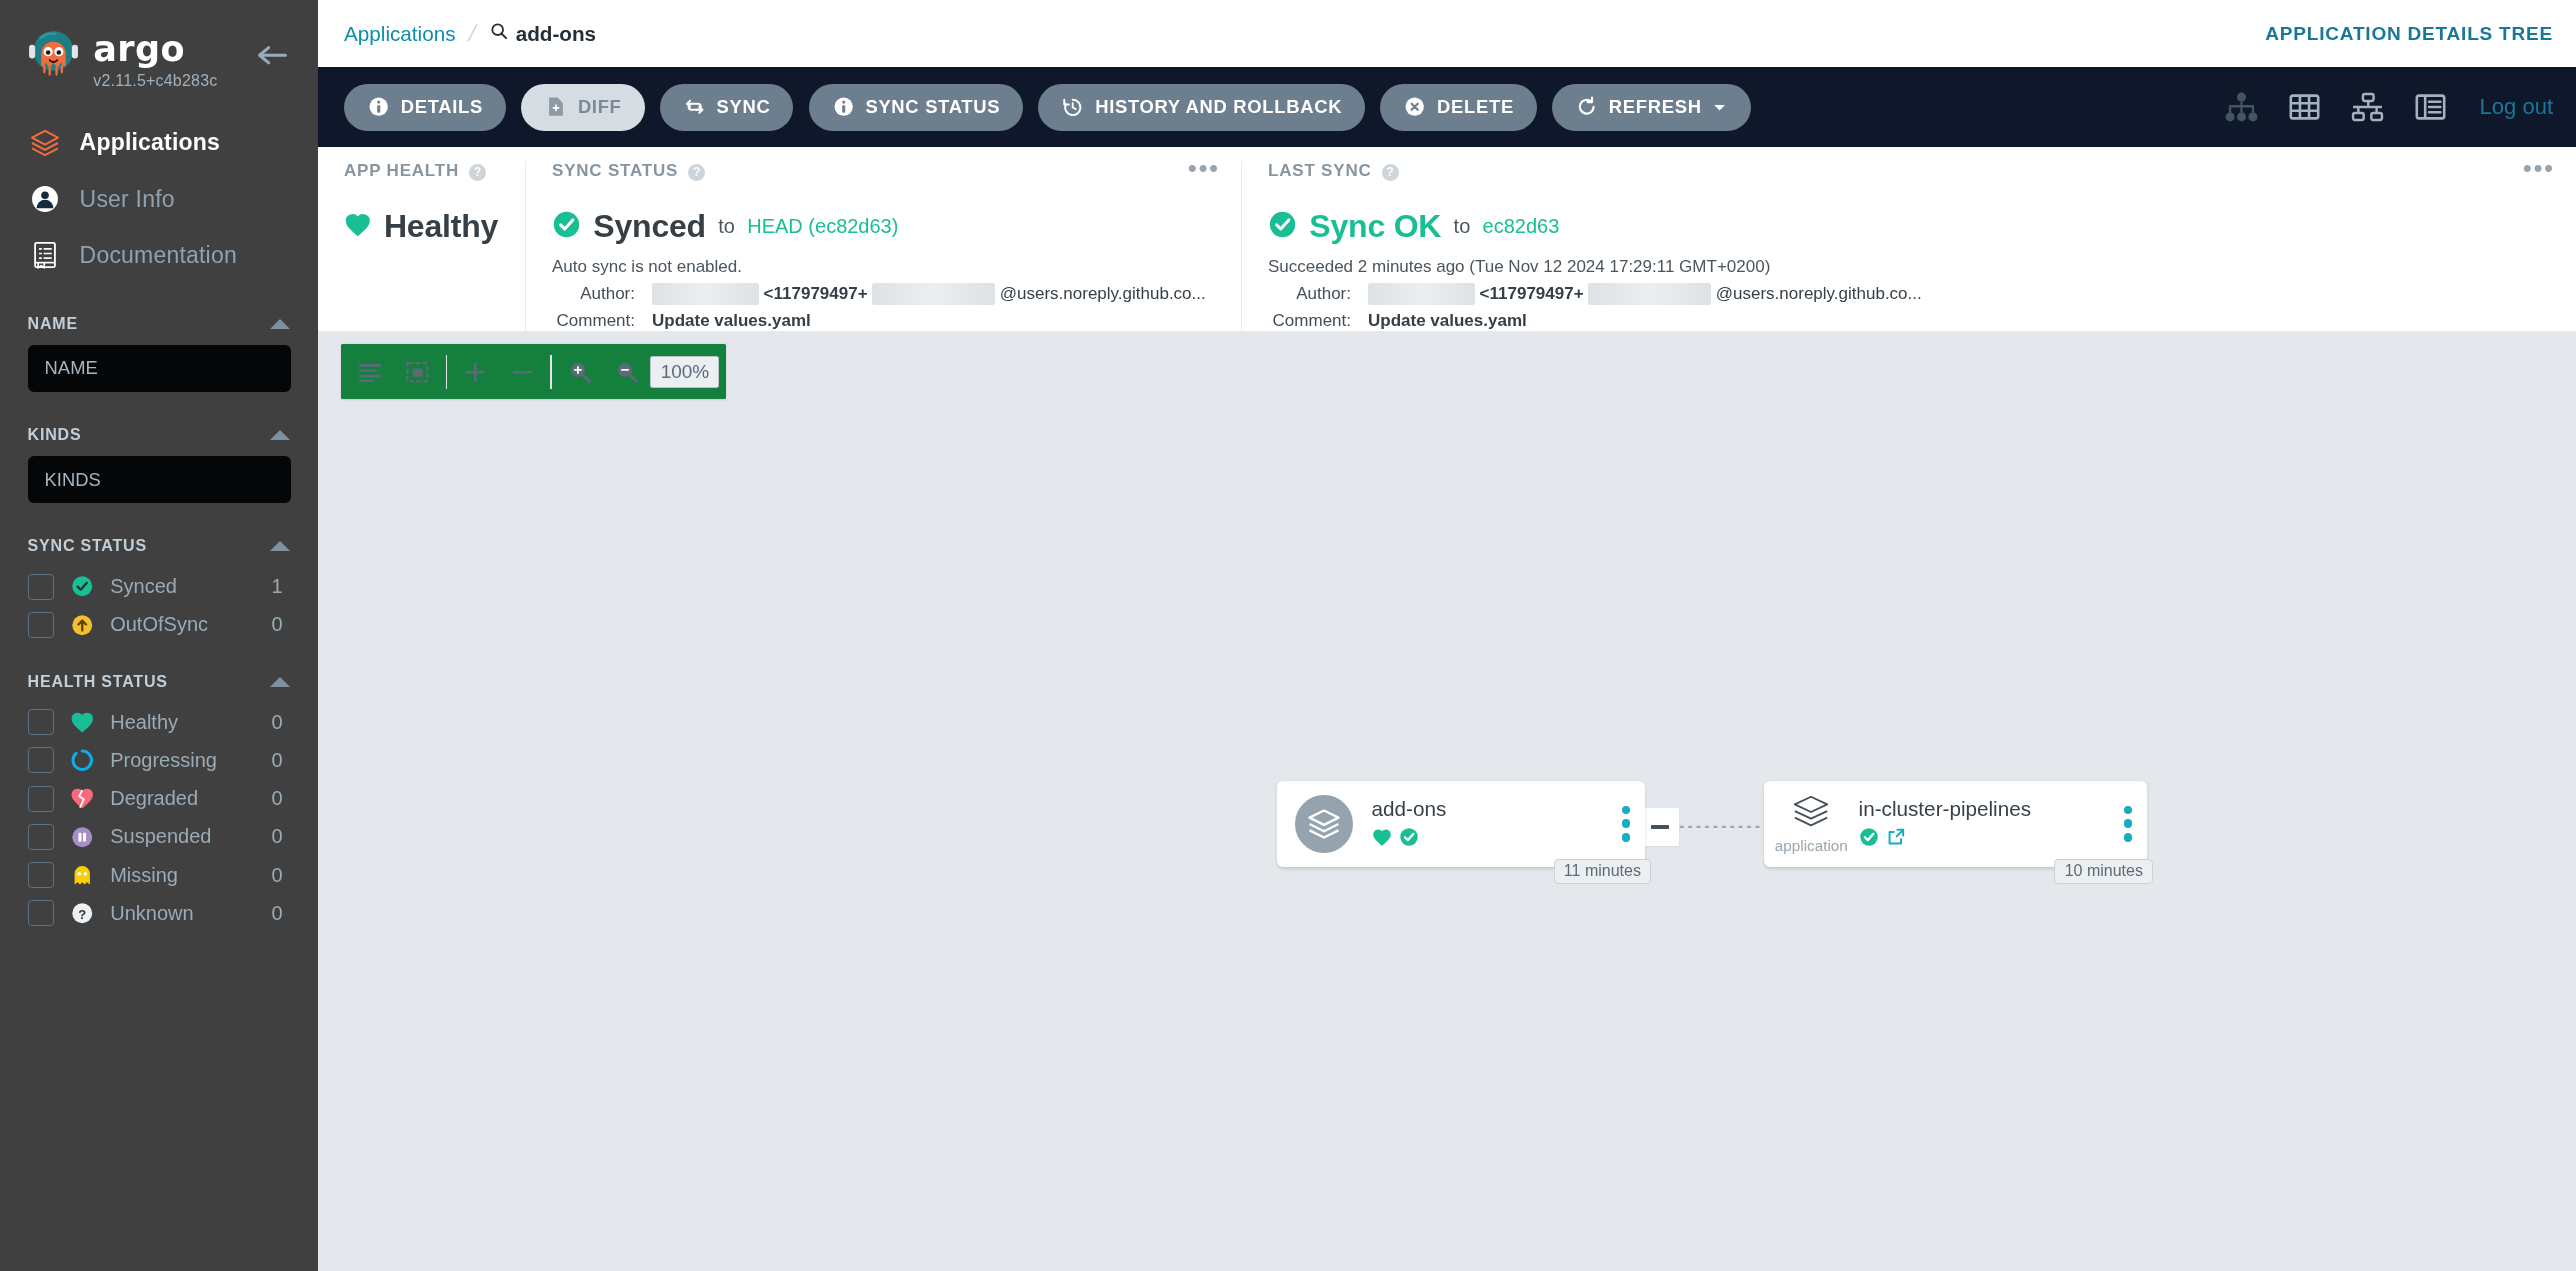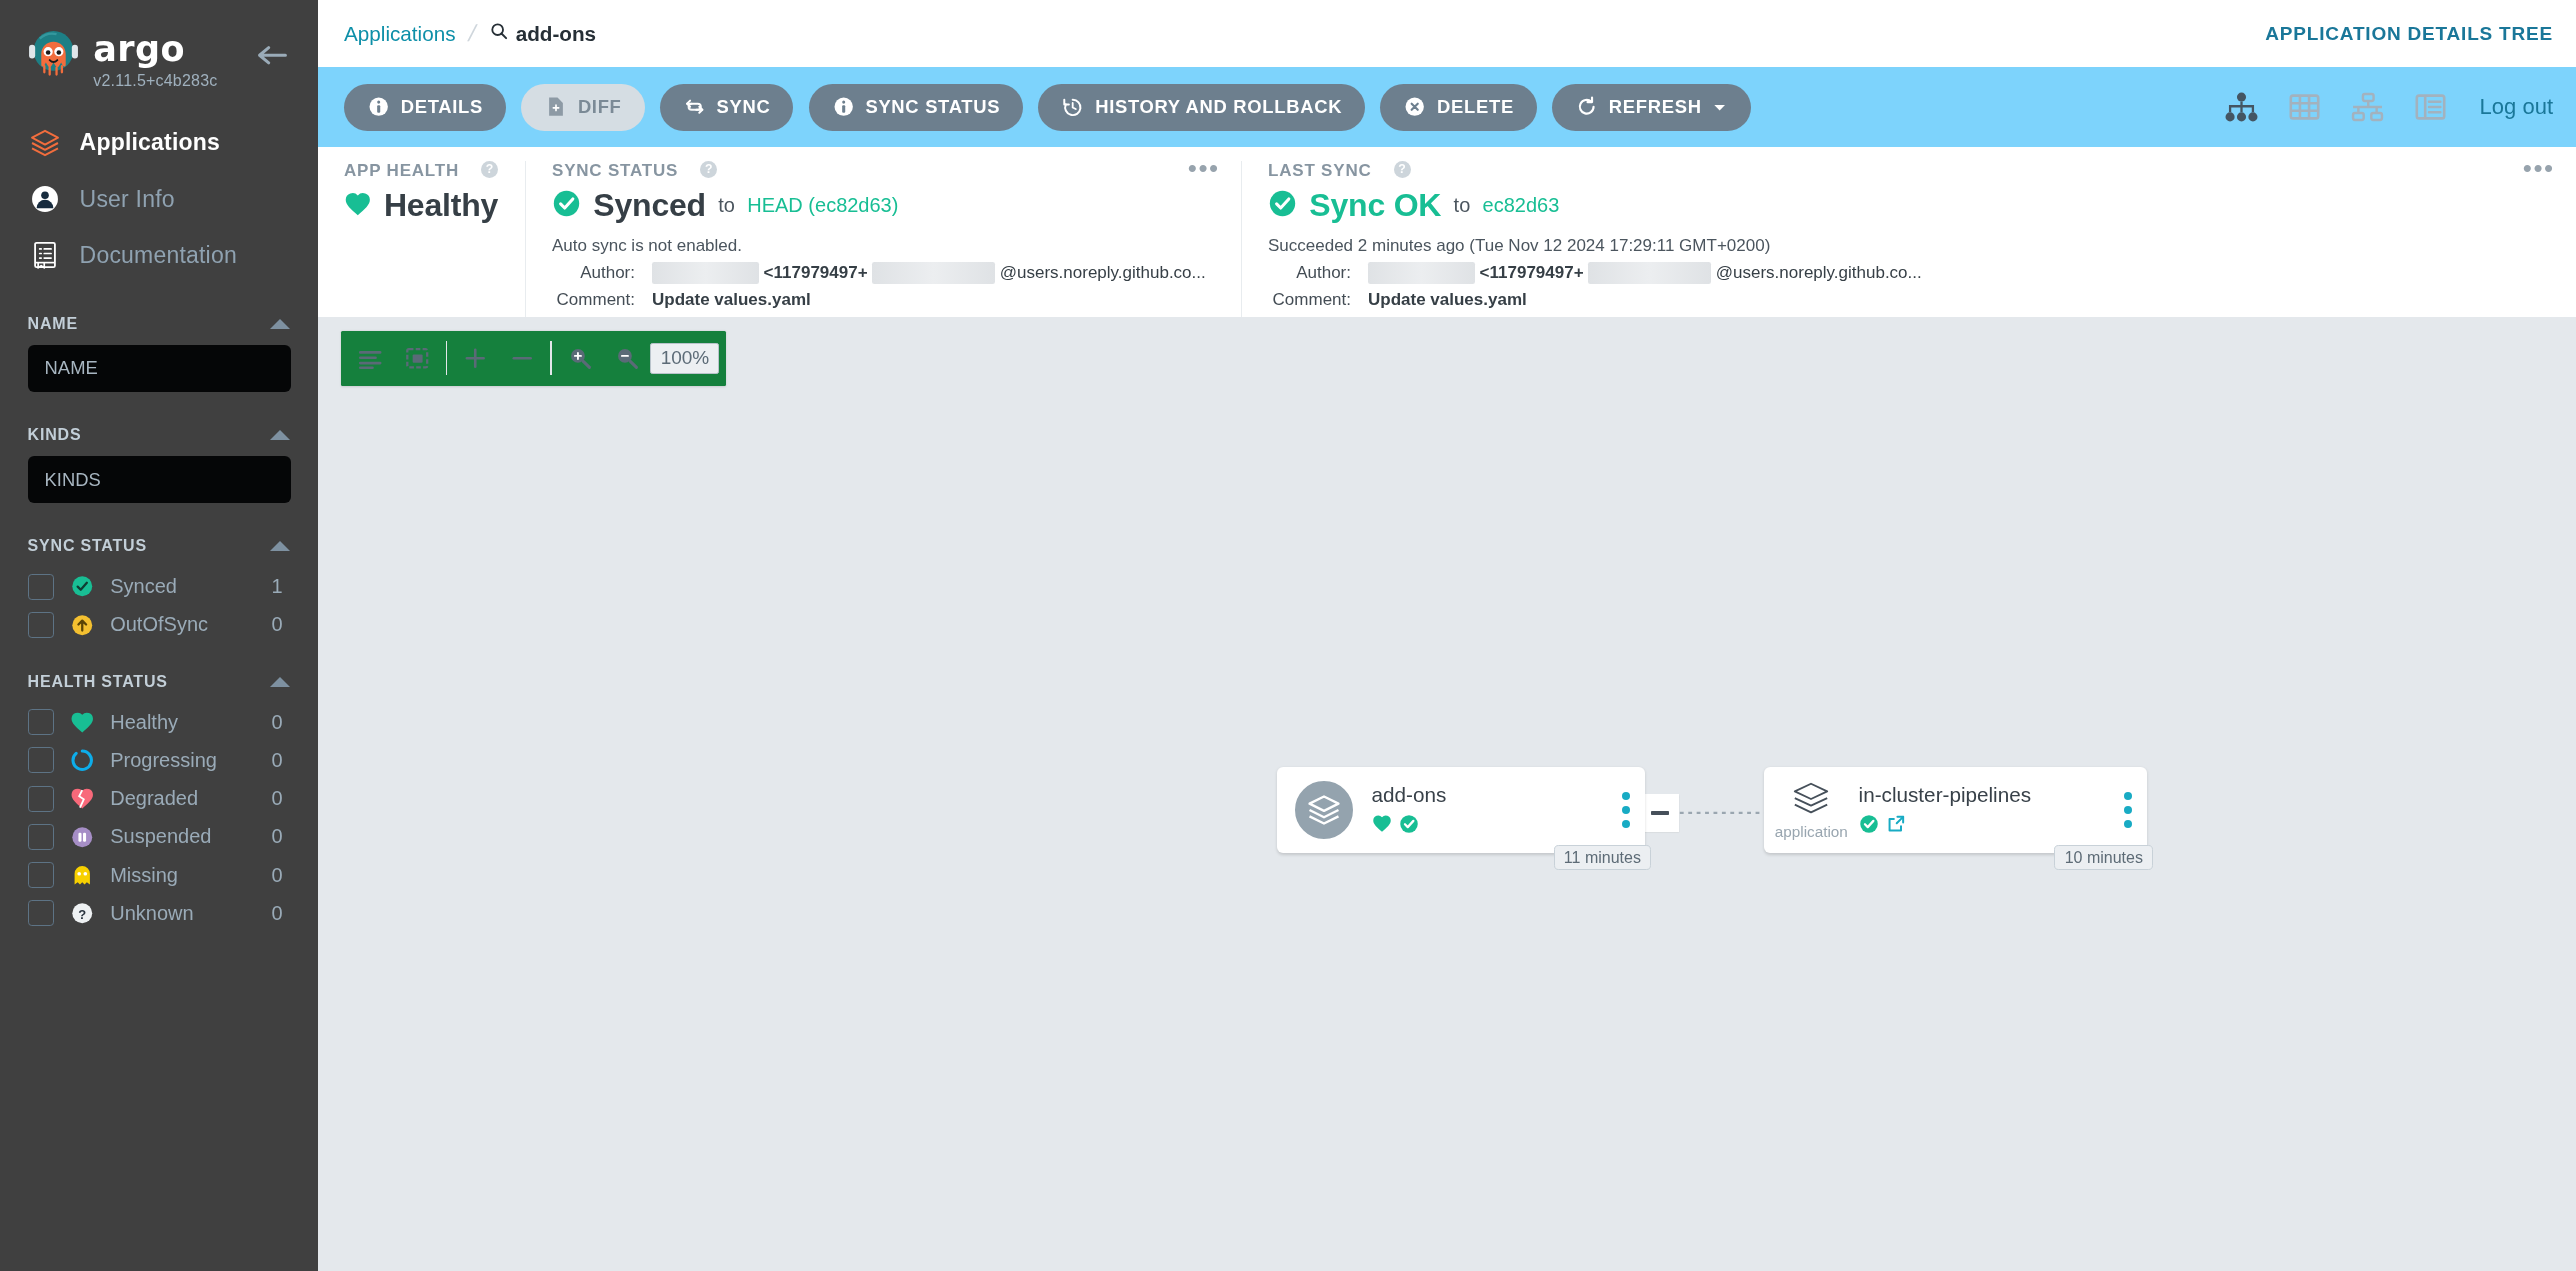--- a/index.html
+++ b/index.html
@@ -64,40 +64,40 @@
     height: 67px; background: #fff; display: flex; align-items: center;
     padding: 0 23px 0 26px; flex: 0 0 67px;
   }
   .crumb-link { font-size: 20.7px; color: #0d8fa8; cursor: pointer; }
   .crumb-sep { font-size: 23px; color: #cfd6dc; margin: 0 13.8px; transform: skewX(-14deg); }
   .crumb-cur { display: flex; align-items: center; gap: 7.7px; font-size: 20.7px; color: #262f36; font-weight: bold; }
   .spacer { flex: 1; }
   .adt { font-size: 19px; font-weight: bold; color: #1a7799; letter-spacing: 0.8px; cursor: pointer; }
 
   .toolbar {
-    height: 80px; background: #7dd3fc; display: flex; align-items: center;
+    height: 80px; background: #0f172a; display: flex; align-items: center;
     padding: 0 23px 0 26px; flex: 0 0 80px;
   }
   .btn {
     height: 47px; border-radius: 24px; background: #6d7f8e; color: #fff;
     display: inline-flex; align-items: center; gap: 10.7px;
     padding: 0 23px; margin-right: 15.3px; cursor: pointer;
     font-size: 18.4px; font-weight: bold; letter-spacing: 0.7px; white-space: nowrap;
   }
   .btn.light { background: #d5dde3; color: #7b8a96; }
   .btn .bico { width: 23px; height: 23px; display: flex; align-items: center; justify-content: center; flex: 0 0 23px; }
   .viewicons { display: flex; align-items: center; gap: 26px; }
   .vico { width: 37px; height: 37px; cursor: pointer; display: flex; align-items: center; justify-content: center; }
   .logout { font-size: 22px; color: #1a7799; margin-left: 31px; cursor: pointer; }
 
   
   .panels { background: #fff; display: flex; flex: 0 0 170px; padding: 13.8px 0 0 0; }
   .panel { padding: 0 26px; position: relative; }
   .panel + .panel { border-left: 1.5px solid #e8ecef; }
-  .p-head { display: flex; align-items: flex-start; gap: 22px; margin-bottom: 6px; }
+  .p-head { display: flex; align-items: flex-end; gap: 10px; margin-bottom: 27px; }
   .p-title { font-size: 17px; font-weight: bold; color: #8795a1; letter-spacing: 0.8px; }
   .qmark {
     width: 17px; height: 17px; border-radius: 50%; background: #cdd5db; color: #fff;
     font-size: 12.3px; display: flex; align-items: center; justify-content: center; font-weight: bold;
   }
   .p-main { display: flex; align-items: center; gap: 12.3px; }
   .p-status { font-size: 32px; font-weight: bold; color: #363f46; letter-spacing: -0.2px; }
   .p-status.green { color: #18be94; }
   .p-to { font-size: 20px; color: #4b555e; }
   .p-rev { font-size: 20px; color: #18be94; cursor: pointer; }

